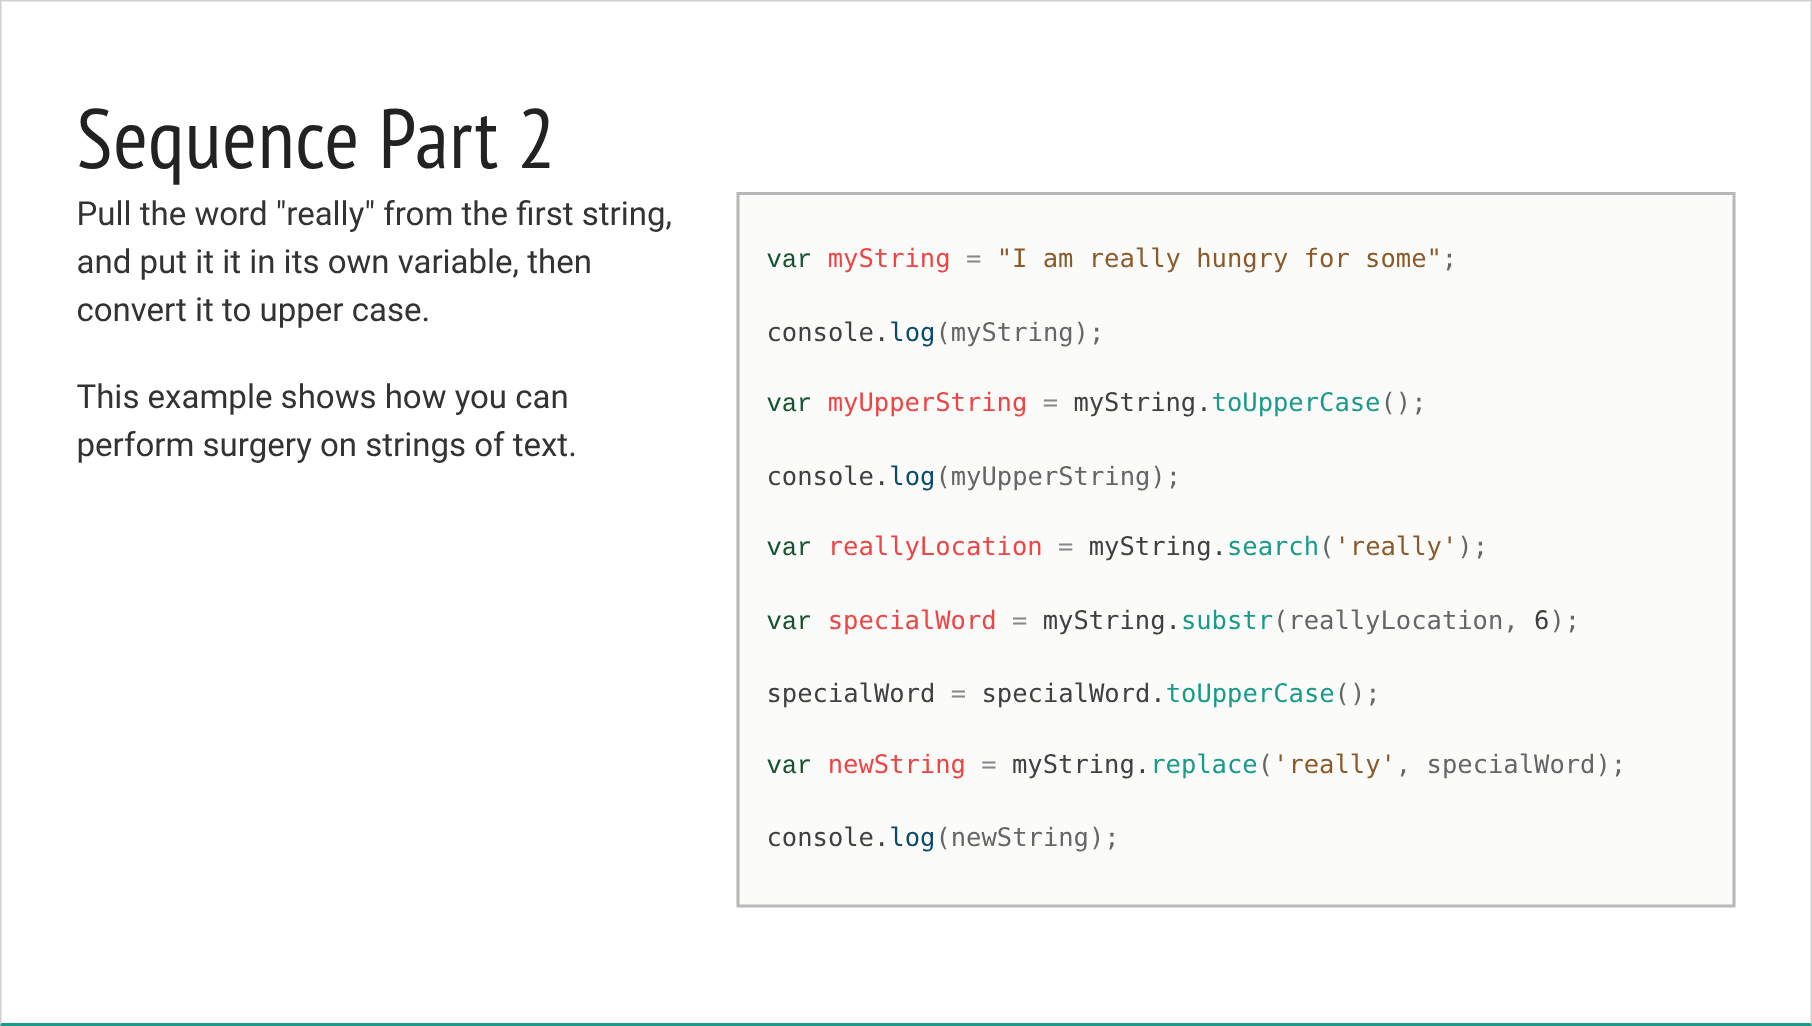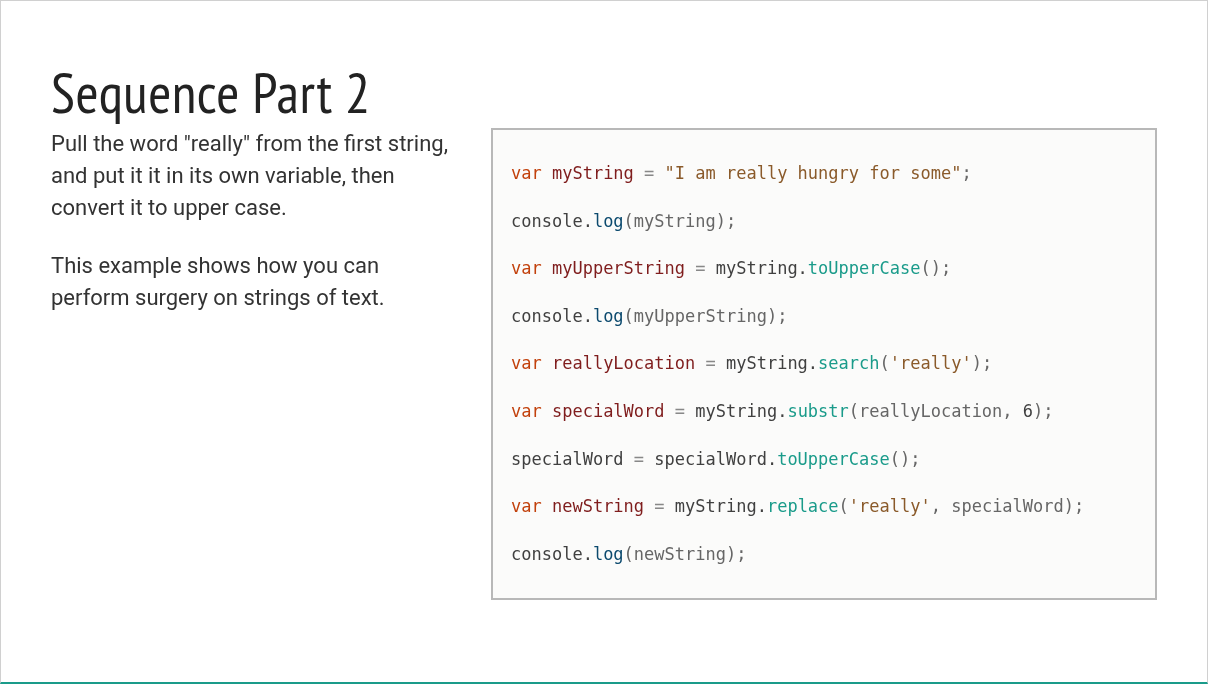--- a/index.html
+++ b/index.html
@@ -46,22 +46,22 @@
       border: 2px solid #b8b8b8;
       background: #fbfbfa;
       padding: 20px 18px;
       font-family: "Consolas", "Menlo", "Monaco", monospace;
       font-size: 17px;
       line-height: 2.8;
       color: #404040;
       white-space: pre;
       overflow: hidden;
     }
-    .kw { color: #c2410c; }
-    .nm { color: #7f1d1d; }
+    .kw { color: #14532d; font-family: Liberation Mono, monospace; }
+    .nm { color: #ef4444; }
     .fn { color: #0c4a6e; }
     .mtd { color: #1a9b8a; }
     .str { color: #8a5a2a; }
     .op { color: #888; }
     .pn { color: #666; }
   </style>
 </head>
 <body>
 
 <h1 class="title">Sequence Part 2</h1>

